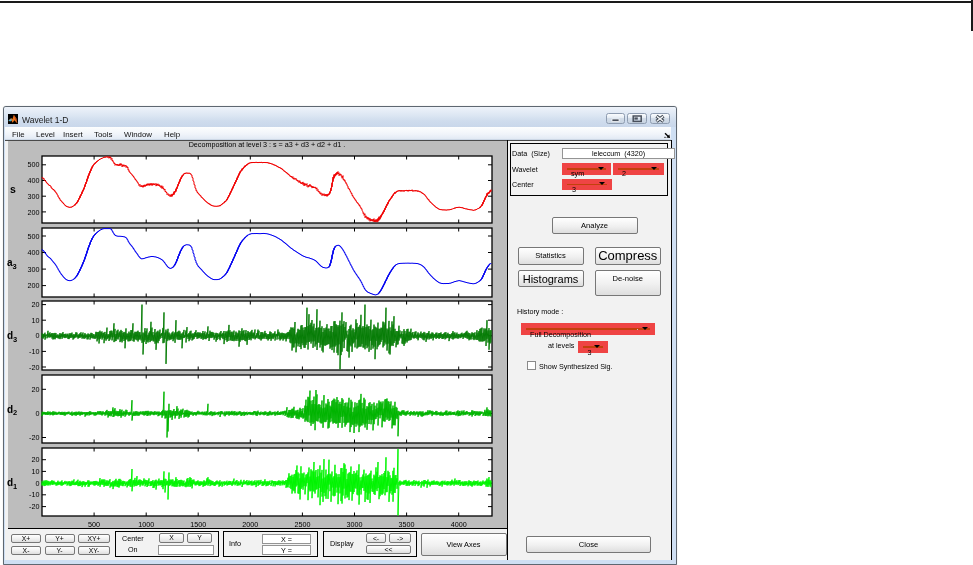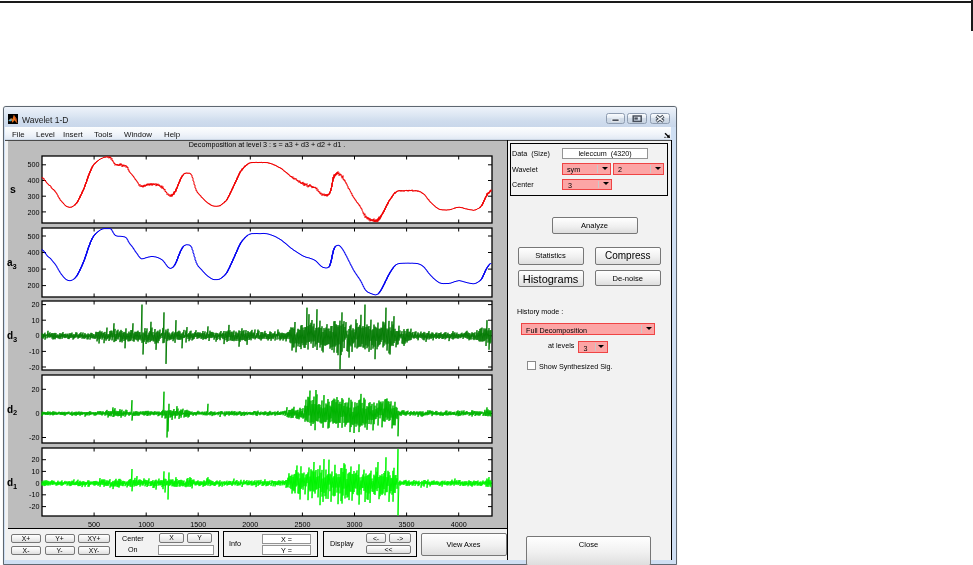--- a/index.html
+++ b/index.html
@@ -13,21 +13,21 @@
 .menu-txt{top:129.5px;font-size:7.9px;color:#111}
 .content{left:5px;top:140px;width:666px;height:420px;background:#f2f2f2}
 .plotpanel{left:8px;top:141px;width:499px;height:387px;background:#bdbdbd}
 .vline1{left:507px;top:140px;width:1.4px;height:420px;background:#000}
 .vline2{left:670.6px;top:140px;width:1.4px;height:420px;background:#000}
 .topcline{left:5px;top:139.5px;width:666px;height:1.1px;background:#4a4a4a}
 .toolline{left:8px;top:528px;width:499px;height:1.4px;background:#000}
 .btn{border:1px solid #777;border-radius:2px;background:linear-gradient(#ffffff,#f0f0f0 55%,#dedede);color:#000;text-align:center}
 .fld{background:#fff;border:1px solid #949494;text-align:center}
 .grpbox{border:1.2px solid #000;background:#f2f2f2}
-.cmb{background:#fca5a5;border:1px solid #ef4444;position:absolute}
+.cmb{background:#c2410c;border:5px solid #ef4444;position:absolute}
 .cmb .ar{position:absolute;right:2.5px;top:50%;margin-top:-1.8px;width:0;height:0;border-left:3px solid transparent;border-right:3px solid transparent;border-top:3.6px solid #000}
 .cmb .sep{position:absolute;right:12px;top:1px;bottom:1px;width:1px;background:#c8c8c8}
 .t7{font-size:7.2px;color:#000}
 </style></head>
 <body>
 <div class="abs topline"></div>
 <div class="abs rightline"></div>
 <div class="abs win"></div>
 <div class="abs titlebar"></div>
 <svg class="abs" style="left:8px;top:114px" width="10" height="10">
@@ -60,58 +60,58 @@
     <path d="M1 4.8v1.2" stroke="#000" stroke-width="1"></path>
   </svg>
 <div class="abs content"></div>
 <div class="abs plotpanel"></div>
 <div class="abs topcline"></div>
 <div class="abs vline1"></div>
 <div class="abs vline2"></div>
 <div class="abs toolline"></div>
 <div class="abs grpbox" style="left:509.5px;top:142.5px;width:158px;height:53px"></div>
 <div class="abs t7" style="left:512px;top:149px">Data&nbsp; (Size)</div>
-<div class="abs fld t7" style="left:562px;top:147.5px;width:86px;height:11px;line-height:10px">leleccum&nbsp; (4320)</div>
+<div class="abs fld t7" style="left:562px;top:147.5px;width:113px;height:11px;line-height:10px">leleccum&nbsp; (4320)</div>
 <div class="abs t7" style="left:512px;top:164.5px">Wavelet</div>
 <div class="cmb" style="left:562px;top:163px;width:49px;height:11.5px">
     <span class="t7" style="position:absolute;left:4px;top:1px">sym</span>
     <span class="sep"></span>
     <span class="ar"></span>
   </div>
 <div class="cmb" style="left:613px;top:163px;width:51px;height:11.5px">
     <span class="t7" style="position:absolute;left:4px;top:1px">2</span>
     <span class="sep"></span>
     <span class="ar"></span>
   </div>
 <div class="abs t7" style="left:512px;top:180px">Center</div>
 <div class="cmb" style="left:562px;top:178.5px;width:50px;height:11.5px">
     <span class="t7" style="position:absolute;left:5px;top:1.5px">3</span>
     <span class="sep"></span>
     <span class="ar"></span>
   </div>
 <div class="abs btn" style="left:551.5px;top:216.5px;width:86px;height:17.5px;font-size:7.6px;line-height:16.5px">Analyze</div>
 <div class="abs btn" style="left:517.5px;top:247px;width:66px;height:17.5px;font-size:7.6px;line-height:16.5px">Statistics</div>
-<div class="abs btn" style="left:594.5px;top:247px;width:66.5px;height:17.5px;font-size:10px;line-height:16.5px">Compress</div>
+<div class="abs btn" style="left:594.5px;top:247px;width:66.5px;height:17.5px;font-size:13px;line-height:16.5px">Compress</div>
 <div class="abs btn" style="left:517.5px;top:269.5px;width:66px;height:17px;font-size:11px;line-height:16px">Histograms</div>
-<div class="abs btn" style="left:594.5px;top:269.5px;width:66.5px;height:16px;font-size:7.6px;line-height:16px">De-noise</div>
+<div class="abs btn" style="left:594.5px;top:269.5px;width:66.5px;height:26px;font-size:7.6px;line-height:16px">De-noise</div>
 <div class="abs t7" style="left:517px;top:307px">History mode :</div>
 <div class="cmb" style="left:521px;top:322.5px;width:134px;height:12.5px">
     <span class="t7" style="position:absolute;left:4px;top:2px">Full Decomposition</span>
     <span class="sep"></span>
     <span class="ar"></span>
   </div>
 <div class="abs t7" style="left:548px;top:340.5px">at levels</div>
 <div class="cmb" style="left:577.5px;top:340.5px;width:30px;height:12px">
     <span class="t7" style="position:absolute;left:5px;top:2px">3</span>
     <span class="sep" style="right:11px"></span>
     <span class="ar"></span>
   </div>
 <div class="abs" style="left:527px;top:361px;width:9px;height:9px;background:#fff;border:1px solid #8a8a8a"></div>
 <div class="abs t7" style="left:539px;top:361.5px">Show Synthesized Sig.</div>
-<div class="abs btn" style="left:526px;top:536px;width:125px;height:30px;font-size:7.6px;line-height:16.5px">Close</div>
+<div class="abs btn" style="left:526px;top:536px;width:125px;height:17px;font-size:7.6px;line-height:16.5px">Close</div>
 <div class="abs btn" style="left:11px;top:533.5px;width:30px;height:9.5px;font-size:6.8px;line-height:8.5px">X+</div>
 <div class="abs btn" style="left:44.5px;top:533.5px;width:30px;height:9.5px;font-size:6.8px;line-height:8.5px">Y+</div>
 <div class="abs btn" style="left:78px;top:533.5px;width:32px;height:9.5px;font-size:6.8px;line-height:8.5px">XY+</div>
 <div class="abs btn" style="left:11px;top:545.5px;width:30px;height:9.5px;font-size:6.8px;line-height:8.5px">X-</div>
 <div class="abs btn" style="left:44.5px;top:545.5px;width:30px;height:9.5px;font-size:6.8px;line-height:8.5px">Y-</div>
 <div class="abs btn" style="left:78px;top:545.5px;width:32px;height:9.5px;font-size:6.8px;line-height:8.5px">XY-</div>
 <div class="abs grpbox" style="left:115px;top:531px;width:104px;height:26px"></div>
 <div class="abs t7" style="left:122px;top:534px">Center</div>
 <div class="abs t7" style="left:128px;top:545px">On</div>
 <div class="abs btn" style="left:159px;top:533px;width:25px;height:9.5px;font-size:6.8px;line-height:8.5px">X</div>

